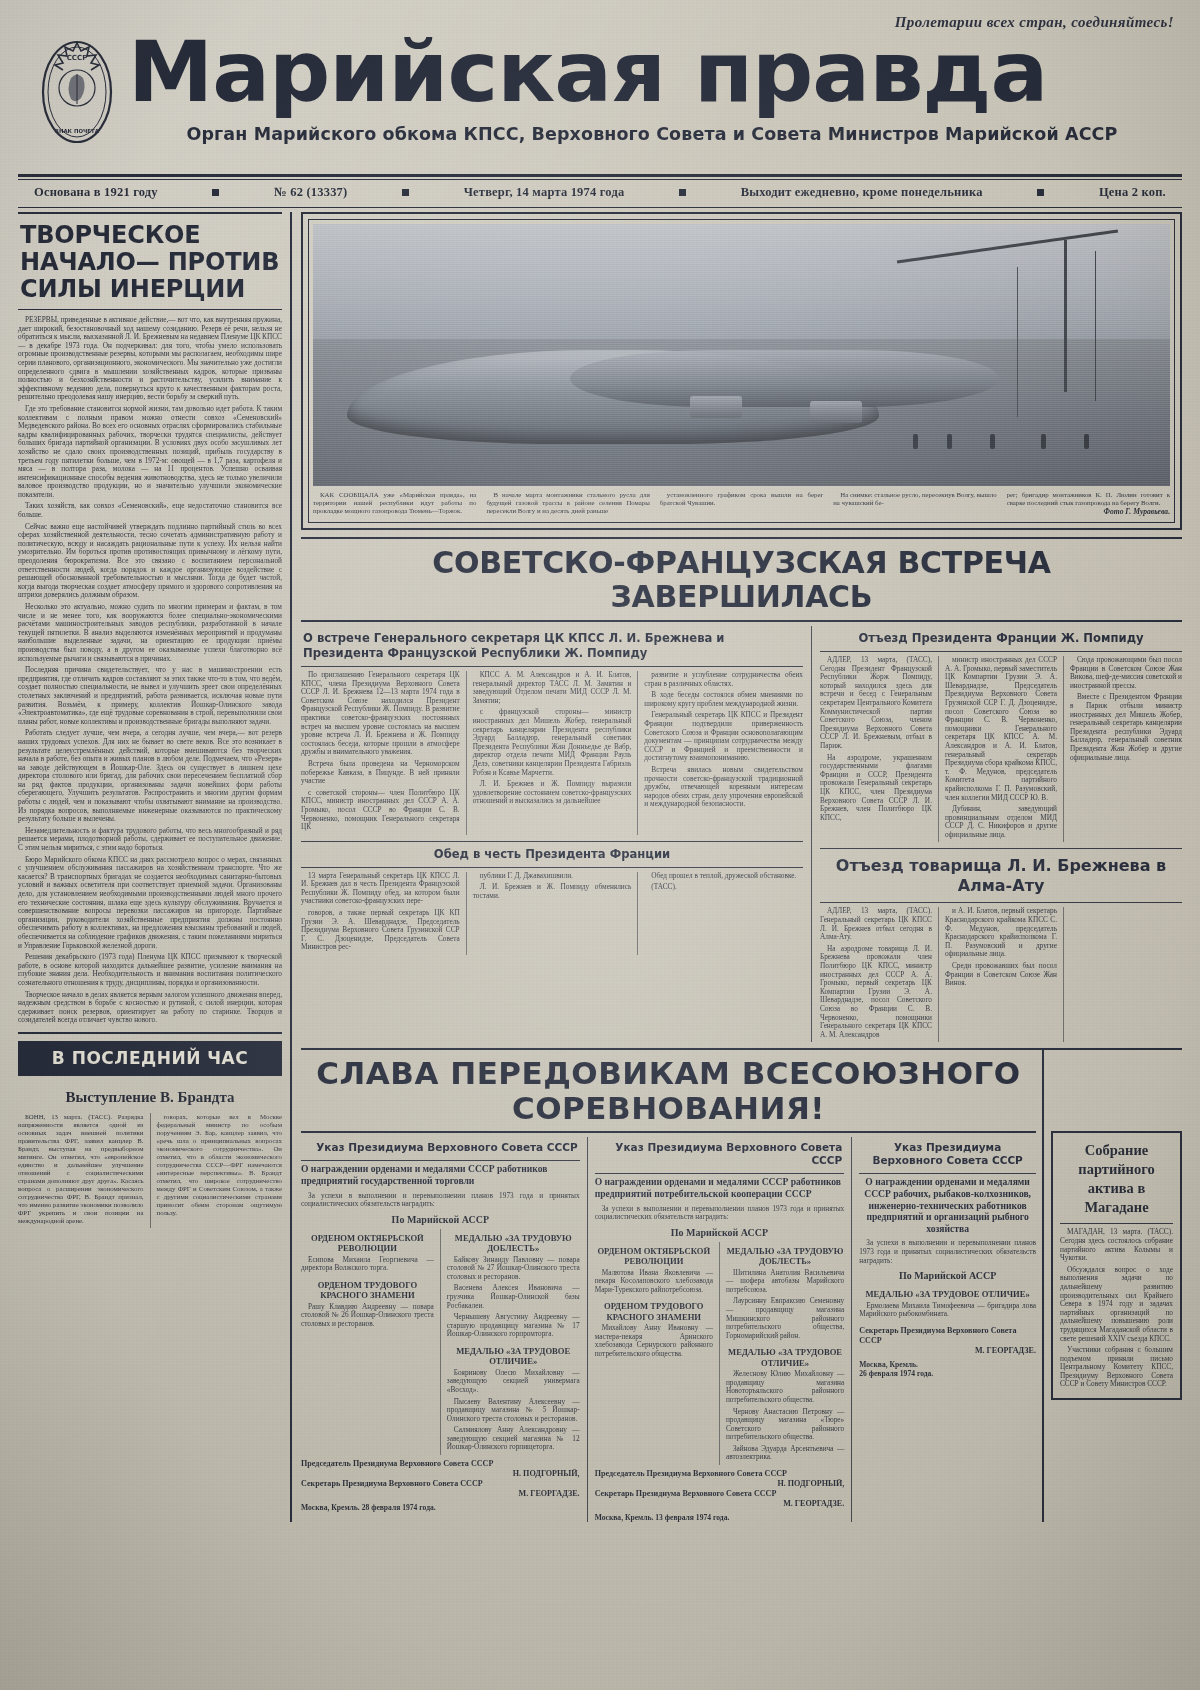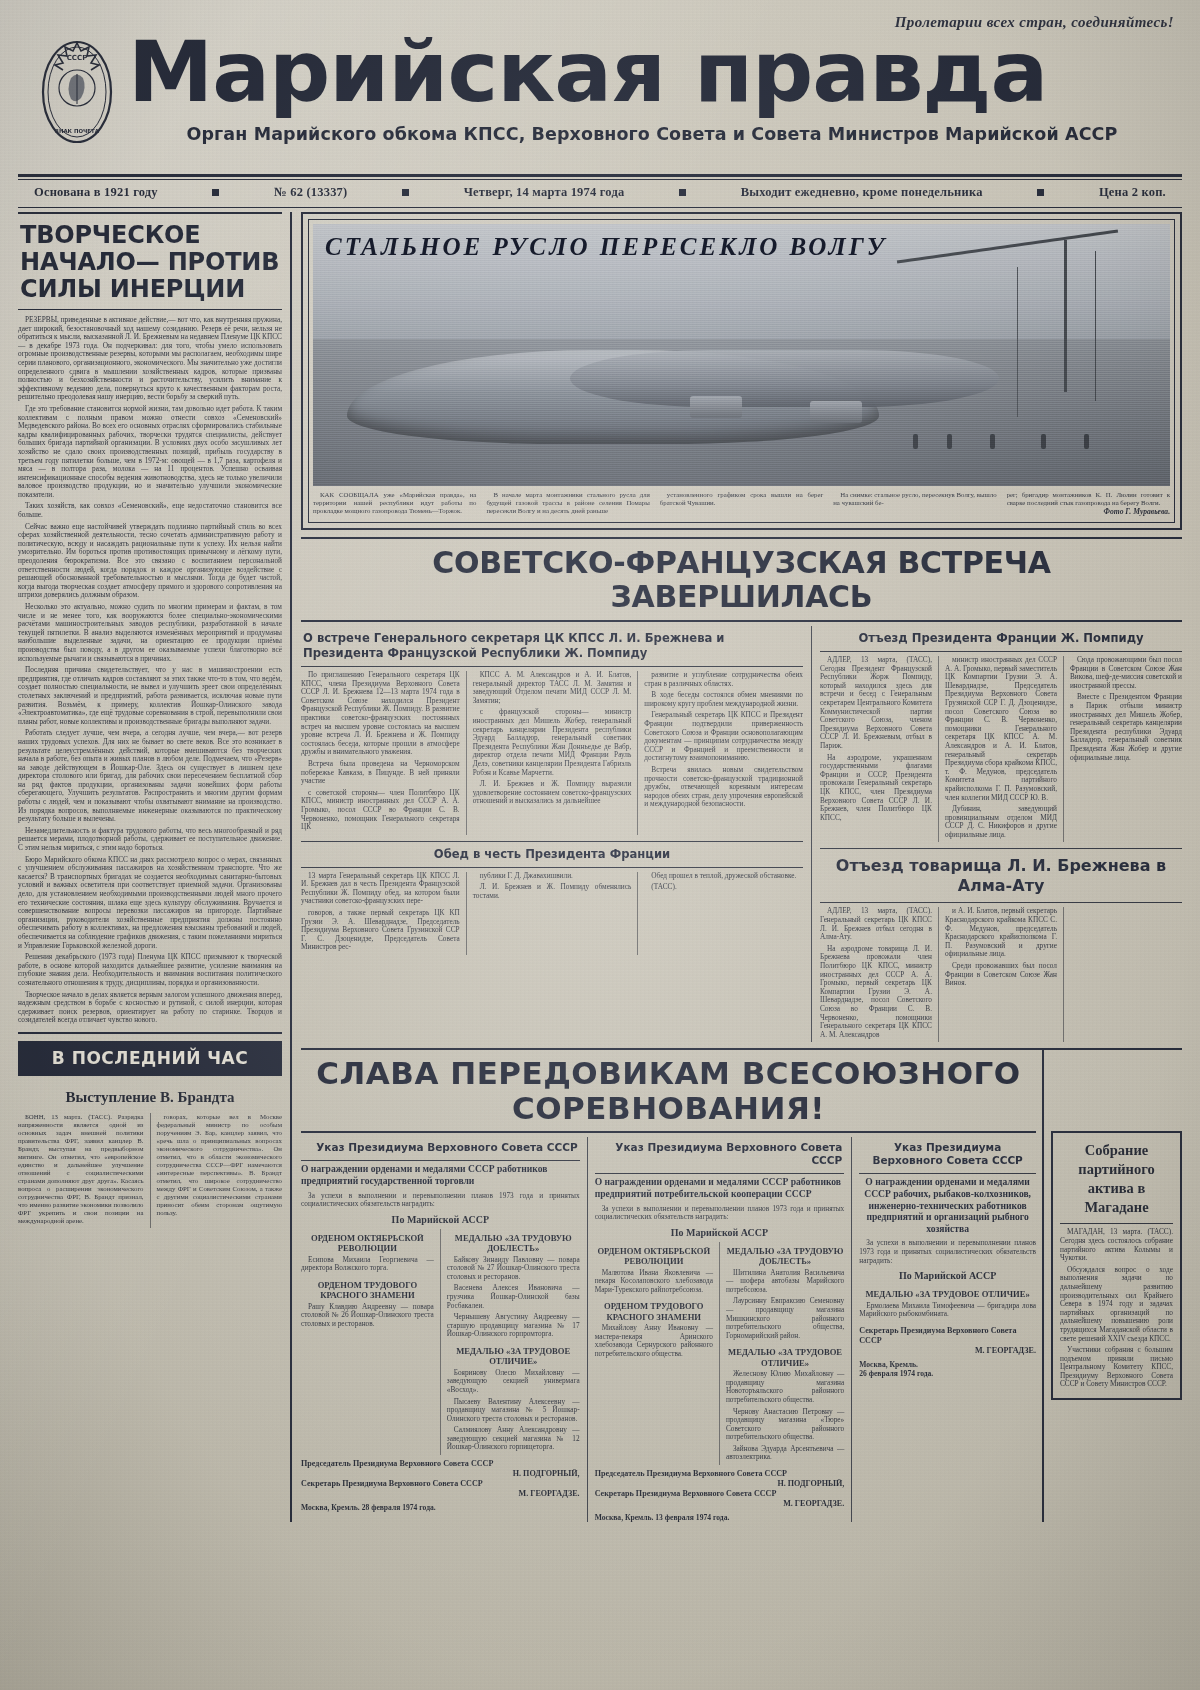--- a/index.html
+++ b/index.html
@@ -315,21 +315,20 @@
         <div style="flex:1;padding-right:0;" class="body-text tiny" id="lh-c1">
             <p>говорах, которые вел в Москве федеральный министр по особым поручениям Э. Бар, канцлер заявил, что «речь шла о принципиальных вопросах экономического сотрудничества». Он отметил, что в области экономического сотрудничества СССР—ФРГ намечаются «интересные перспективы». В. Брандт отметил, что широкое сотрудничество между ФРГ и Советским Союзом, а также с другими социалистическими странами приносит обеим сторонам ощутимую пользу.</p>
           </div>
       </div>
     </div>
 
     <div class="right-area">
 
       <div class="photo-block">
         <div class="photo-inner">
-          <div class="photo-head">СТАЛЬНОЕ РУСЛО ПЕРЕСЕКЛО ВОЛГУ</div>
           <div class="photo-img">
             <div class="sky"></div>
             <div class="ground"></div>
             <div class="pipe"></div>
             <div class="pipe2"></div>
             <div class="crane-arm"></div>
             <div class="crane"></div>
             <div class="veh" style="left:44%;"></div>
             <div class="veh" style="left:58%;bottom:24%;"></div>
             <div class="fig" style="left:70%;"></div>

